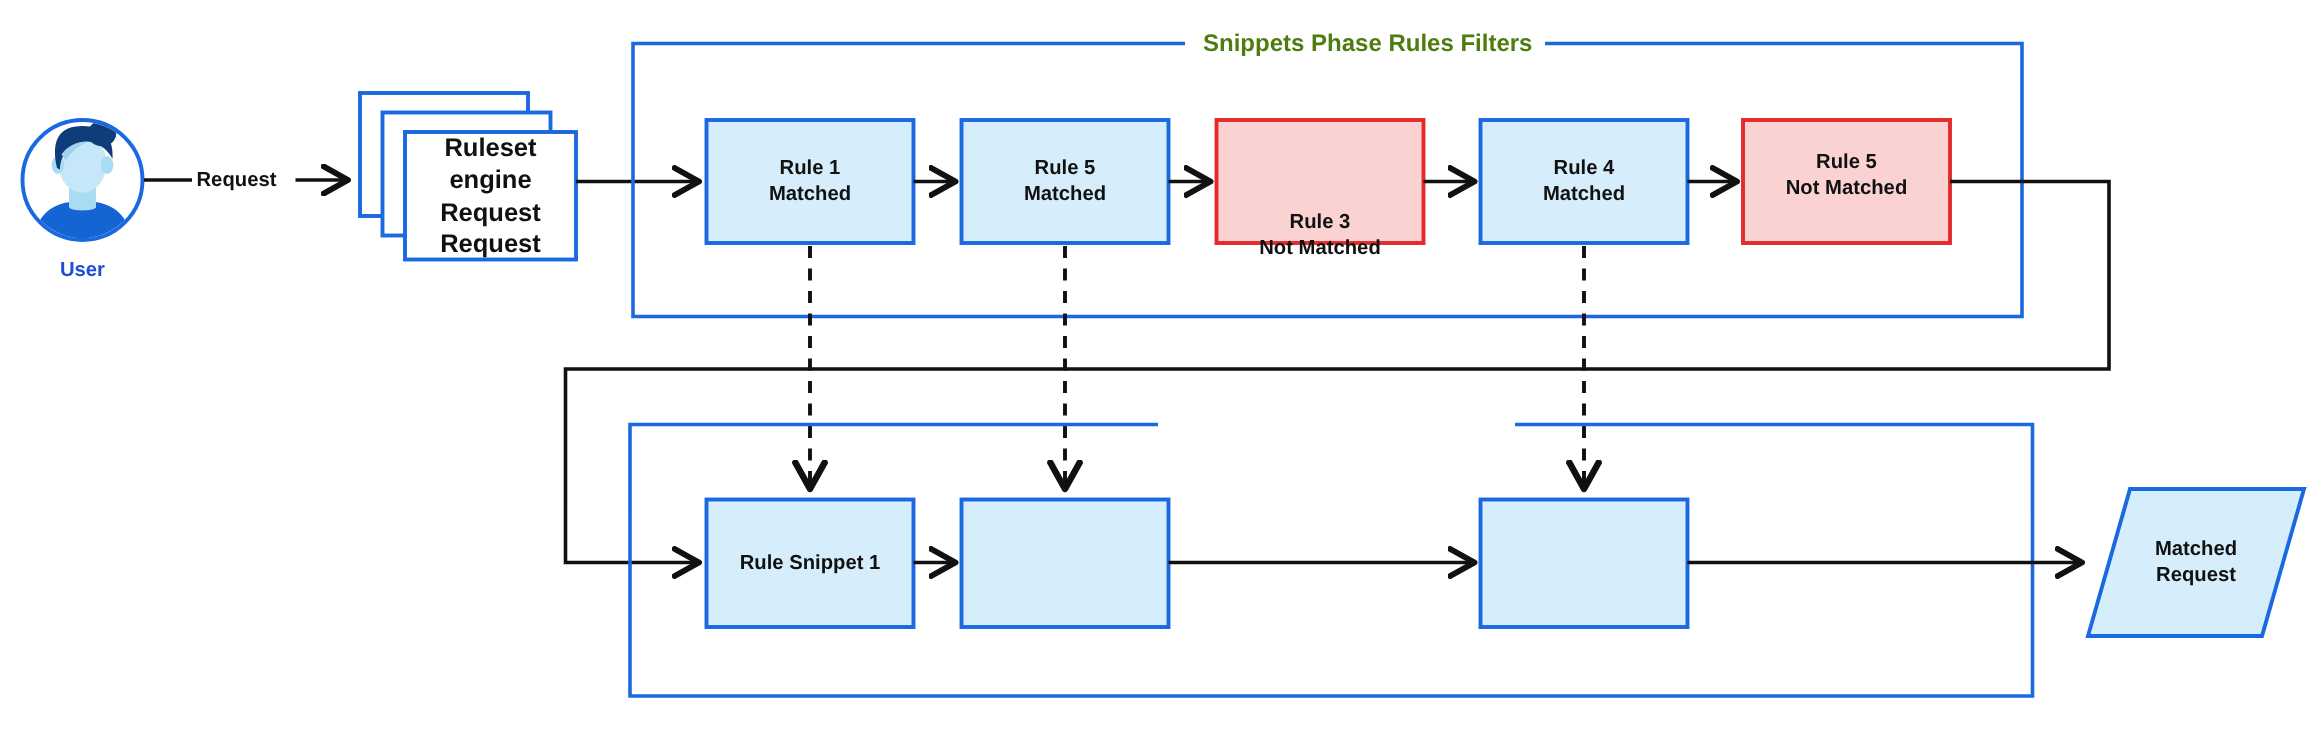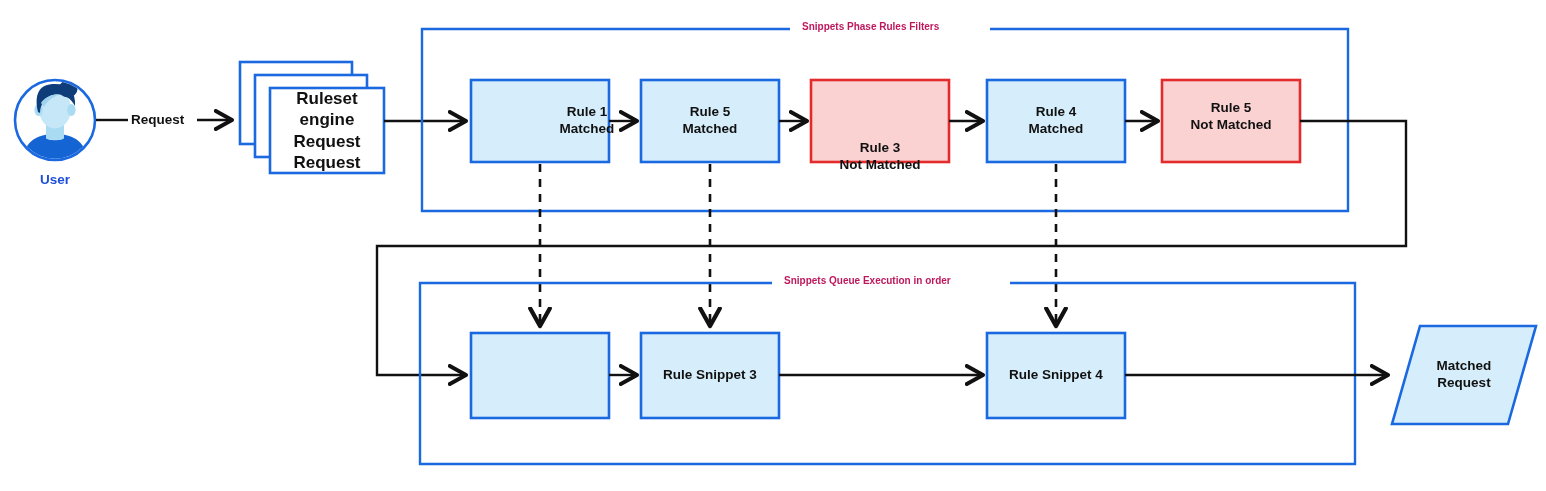--- a/index.html
+++ b/index.html
@@ -15,22 +15,22 @@
     display:flex;align-items:center;justify-content:center;
     text-align:center;
     font-weight:700;
     color:#111111;
     pointer-events:none;
     line-height:1.25;
   }
   .band-label{
     position:absolute;
     font-weight:700;
-    color:#be185d;
-    font-size:10px;
+    color:#4d7c0f;
+    font-size:16px;
     white-space:nowrap;
     background:#ffffff;
     padding:0 8px;
     text-align:center;
   }
   .edge-label{
     position:absolute;
     font-weight:700;
     color:#111111;
     font-size:13.5px;
@@ -143,38 +143,36 @@
     <span style="display:block">
       <span>Ruleset</span><br>
       <span>engine</span><br>
       <span>Request</span><br>
       <span>Request</span>
     </span>
   </div>
 
   <div class="band-label" style="left:794px;top:21px;">Snippets Phase Rules Filters</div>
 
-  <div class="band-label" style="left:776px;top:275px;">Snippets Queue Execution in order</div>
 
-  <div class="node-text" style="left:471px;top:80px;width:138px;height:82px;font-size:13.5px;padding-left:47px;">
+  <div class="node-text" style="left:471px;top:80px;width:138px;height:82px;font-size:13.5px;">
     <span><span>Rule 1</span><br><span>Matched</span></span>
   </div>
   <div class="node-text" style="left:641px;top:80px;width:138px;height:82px;font-size:13.5px;">
     <span><span>Rule 5</span><br><span>Matched</span></span>
   </div>
   <div class="node-text" style="left:811px;top:80px;width:138px;height:82px;font-size:13.5px;margin-top:36px;">
     <span><span>Rule 3</span><br><span>Not Matched</span></span>
   </div>
   <div class="node-text" style="left:987px;top:80px;width:138px;height:82px;font-size:13.5px;">
     <span><span>Rule 4</span><br><span>Matched</span></span>
   </div>
   <div class="node-text" style="left:1162px;top:76px;width:138px;height:82px;font-size:13.5px;">
     <span><span>Rule 5</span><br><span>Not Matched</span></span>
   </div>
 
-  <div class="node-text" style="left:641px;top:333px;width:138px;height:85px;font-size:13.5px;">Rule Snippet 3</div>
-  <div class="node-text" style="left:987px;top:333px;width:138px;height:85px;font-size:13.5px;">Rule Snippet 4</div>
+  <div class="node-text" style="left:471px;top:333px;width:138px;height:85px;font-size:13.5px;">Rule Snippet 1</div>
 
   <div class="node-text" style="left:1400px;top:326px;width:128px;height:98px;font-size:13.5px;">
     <span><span>Matched</span><br><span>Request</span></span>
   </div>
 
 </div>
 
 </body></html>

